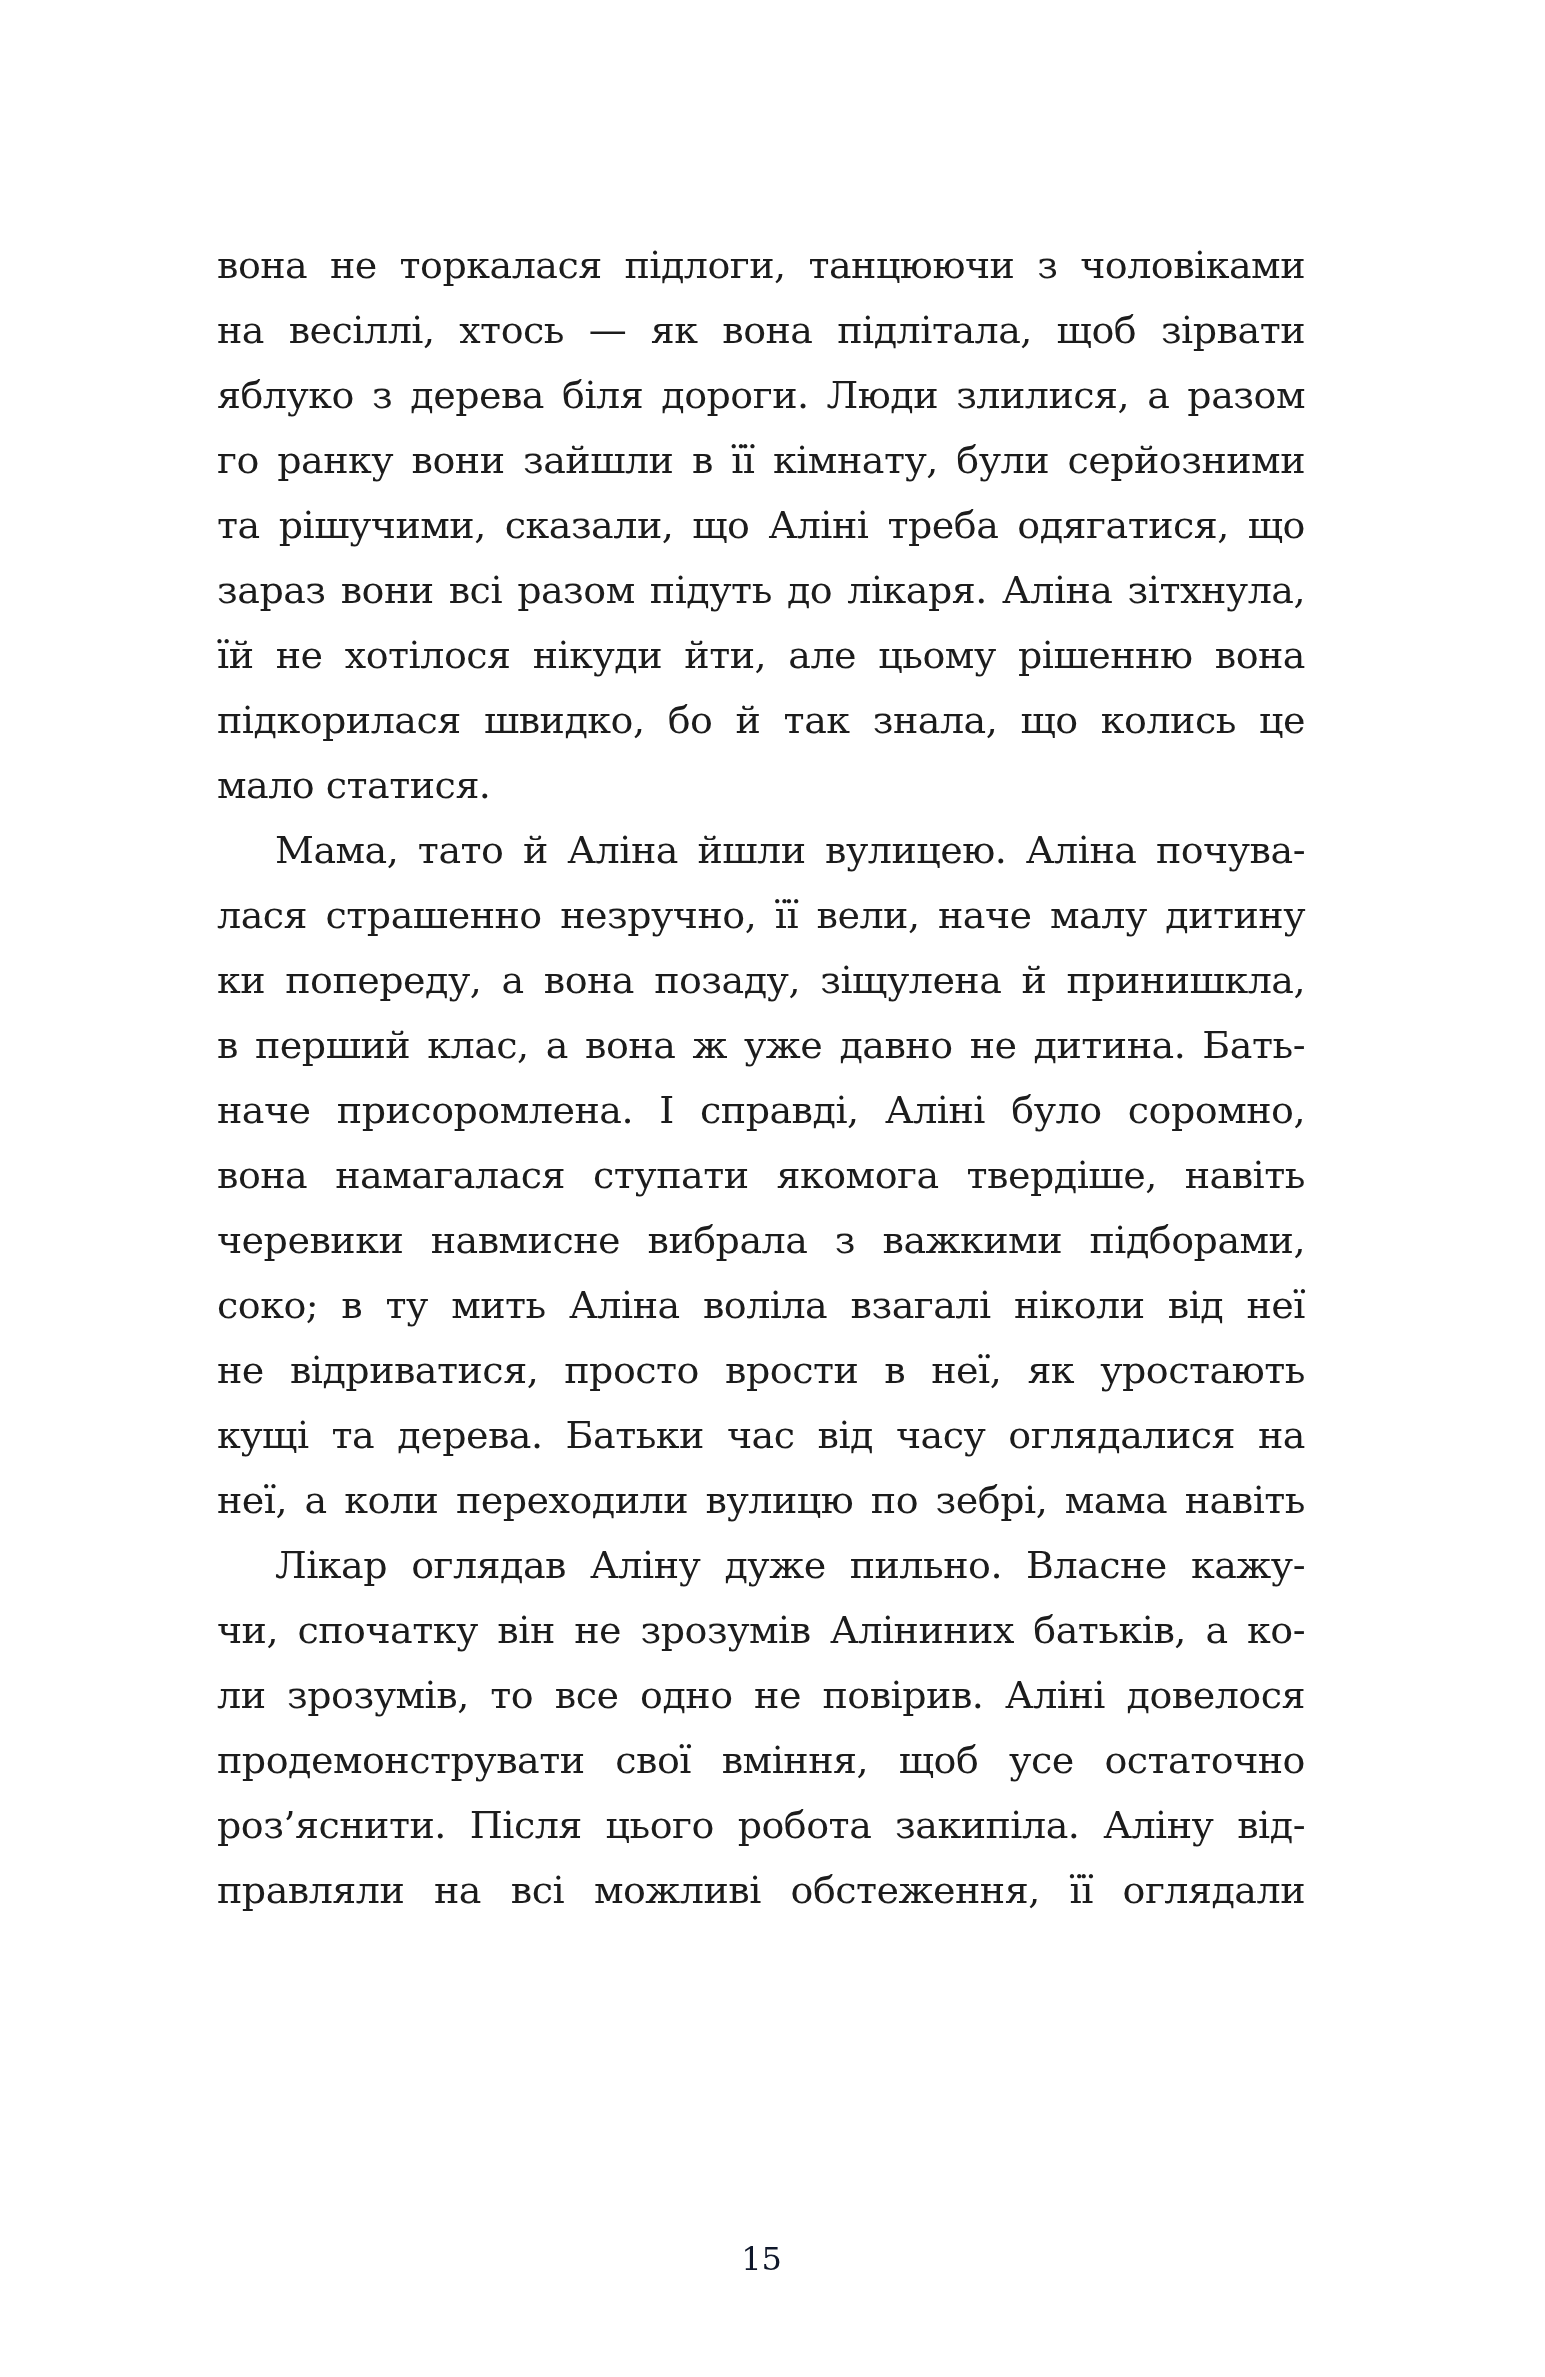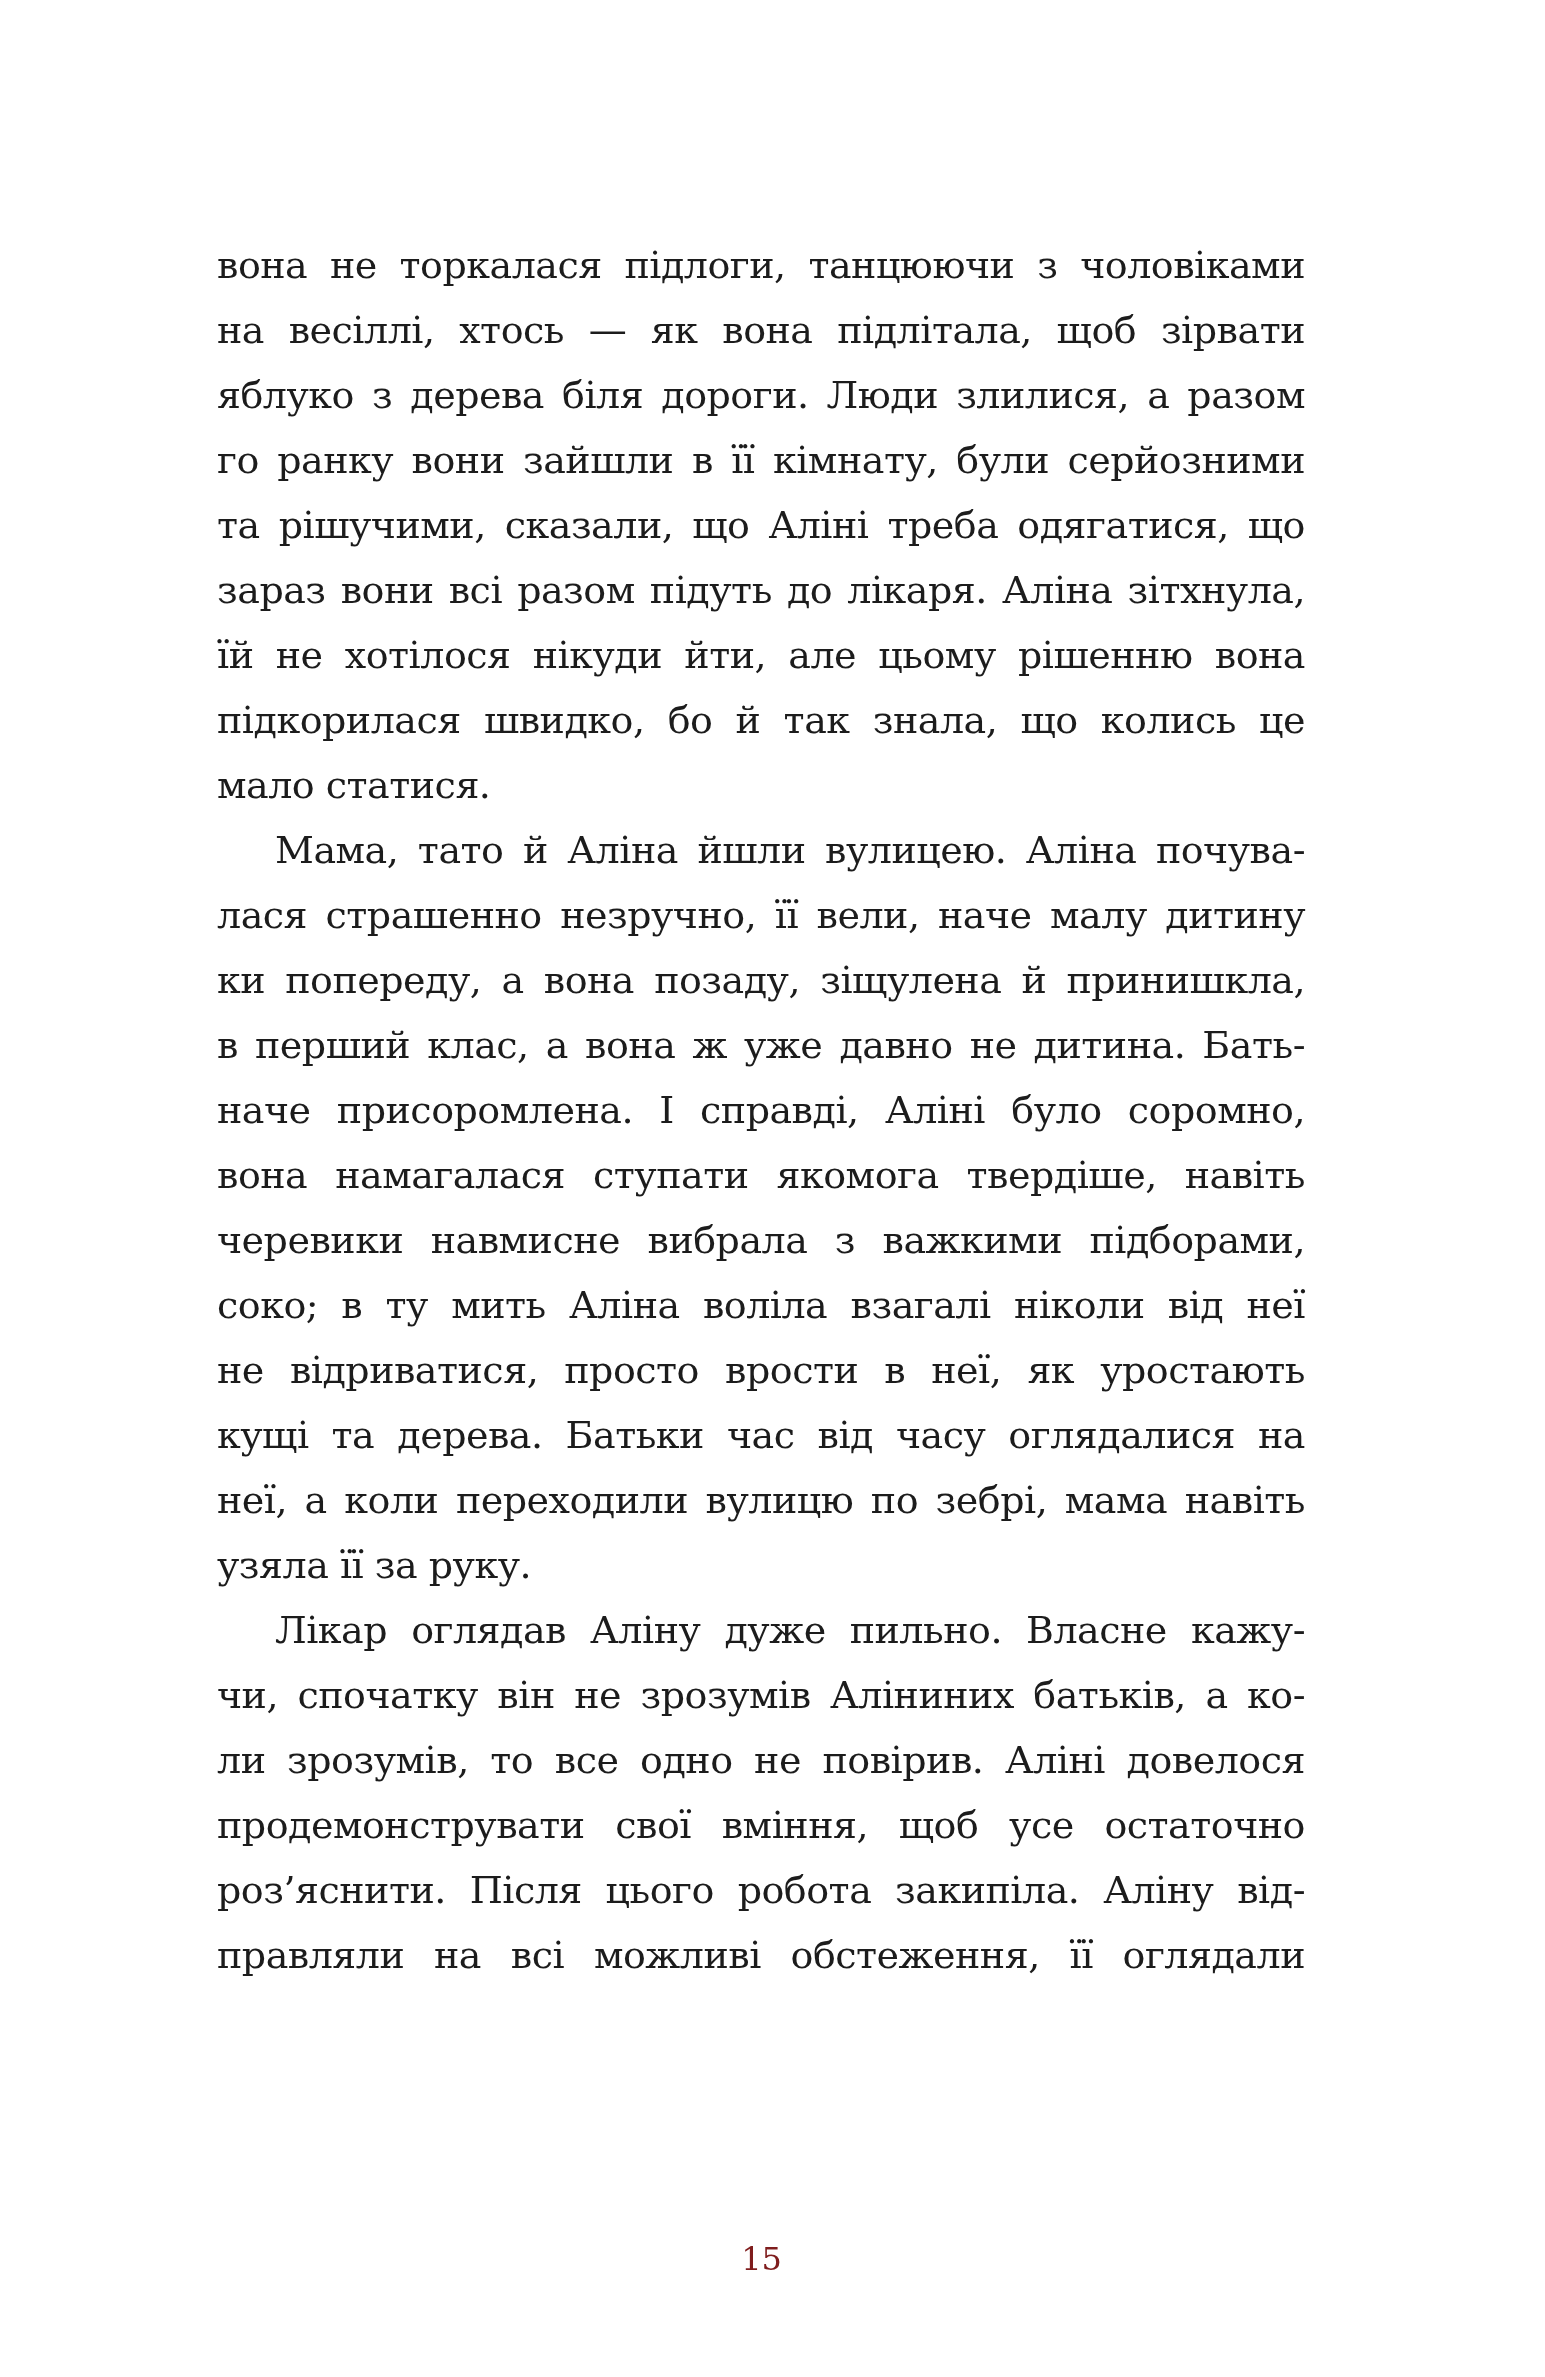--- a/index.html
+++ b/index.html
@@ -49,21 +49,21 @@
       padding-left: 58px;
     }
     .page-number {
       position: absolute;
       left: 0;
       width: 1523px;
       top: 2237px;
       text-align: center;
       font-size: 32px;
       line-height: 45px;
-      color: #7f1d1d;
+      color: #0f172a;
     }
   </style>
 </head>
 <body>
 
 <div class="page">
   <div class="text-block">
 
     <div class="paragraph">
       <span class="line">вона не торкалася підлоги, танцюючи з чоловіками</span>
@@ -82,21 +82,20 @@
       <span class="line">лася страшенно незручно, її вели, наче малу дитину</span>
       <span class="line">ки попереду, а вона позаду, зіщулена й принишкла,</span>
       <span class="line">в перший клас, а вона ж уже давно не дитина. Бать-</span>
       <span class="line">наче присоромлена. І справді, Аліні було соромно,</span>
       <span class="line">вона намагалася ступати якомога твердіше, навіть</span>
       <span class="line">черевики навмисне вибрала з важкими підборами,</span>
       <span class="line">соко; в ту мить Аліна воліла взагалі ніколи від неї</span>
       <span class="line">не відриватися, просто врости в неї, як уростають</span>
       <span class="line">кущі та дерева. Батьки час від часу оглядалися на</span>
       <span class="line">неї, а коли переходили вулицю по зебрі, мама навіть</span>
-      <span class="line last">узяла її за руку.</span>
     </div>
 
     <div class="paragraph">
       <span class="line indent">Лікар оглядав Аліну дуже пильно. Власне кажу-</span>
       <span class="line">чи, спочатку він не зрозумів Аліниних батьків, а ко-</span>
       <span class="line">ли зрозумів, то все одно не повірив. Аліні довелося</span>
       <span class="line">продемонструвати свої вміння, щоб усе остаточно</span>
       <span class="line">роз’яснити. Після цього робота закипіла. Аліну від-</span>
       <span class="line">правляли на всі можливі обстеження, її оглядали</span>
     </div>

